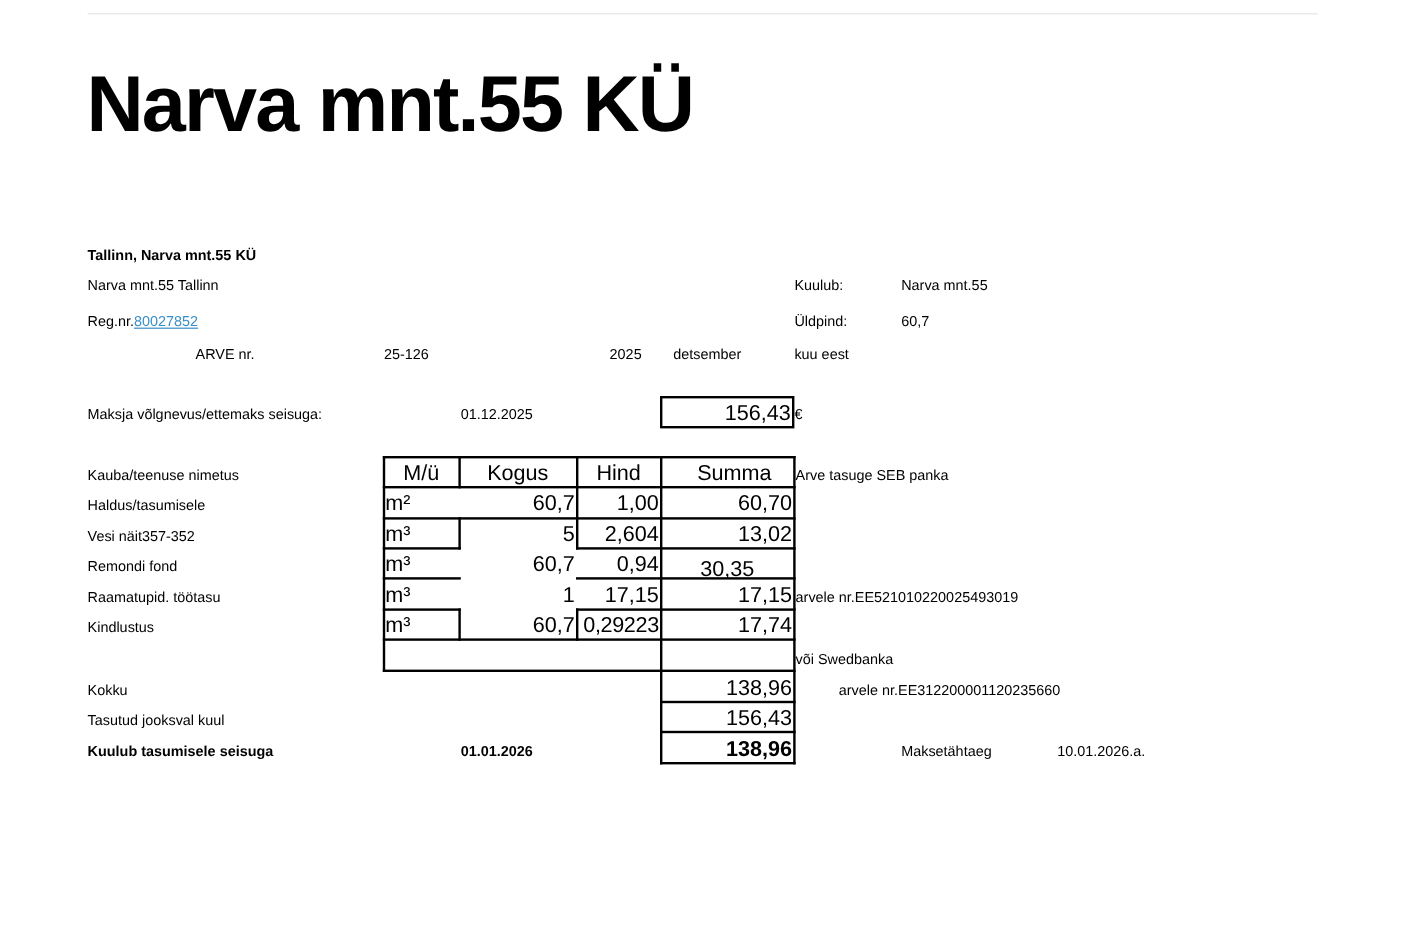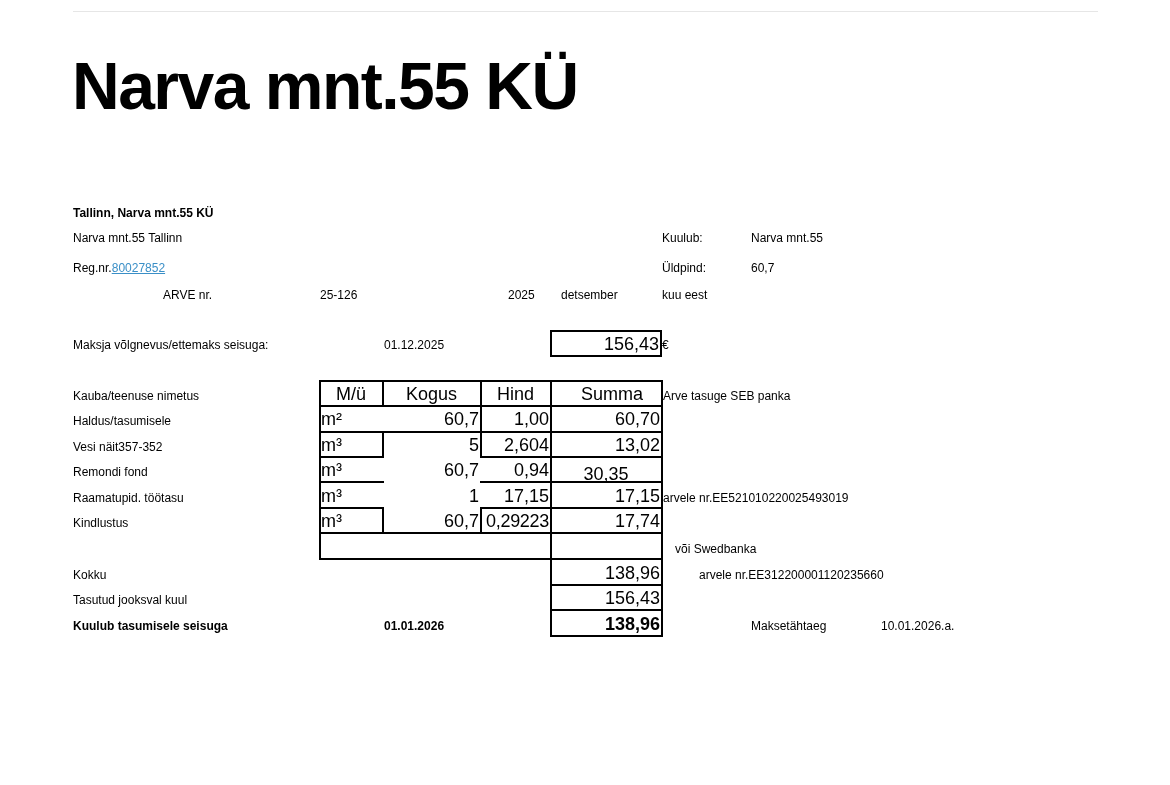--- a/index.html
+++ b/index.html
@@ -119,16 +119,16 @@
   <div class="vl" style="left:661px; top:380px; height:257px;"></div>
 </div>
 
 <div class="t" style="left:73px; top:564px;">Kokku</div>
 <div class="t" style="left:73px; top:589px;">Tasutud jooksval kuul</div>
 <div class="t b" style="left:73px; top:615px;">Kuulub tasumisele seisuga</div>
 <div class="t b" style="left:384px; top:615px;">01.01.2026</div>
 
 <div class="t" style="left:663px; top:385px;">Arve tasuge SEB panka</div>
 <div class="t" style="left:663px; top:487px;">arvele nr.EE521010220025493019</div>
-<div class="t" style="left:663px; top:538px;padding-left:12px;">või Swedbanka</div>
+<div class="t" style="left:663px; top:538px;">või Swedbanka</div>
 <div class="t" style="left:663px; top:564px;padding-left:36px;">arvele nr.EE312200001120235660</div>
 <div class="t" style="left:751px; top:615px;">Maksetähtaeg</div>
 <div class="t" style="left:881px; top:615px;">10.01.2026.a.</div>
 
 </body></html>

